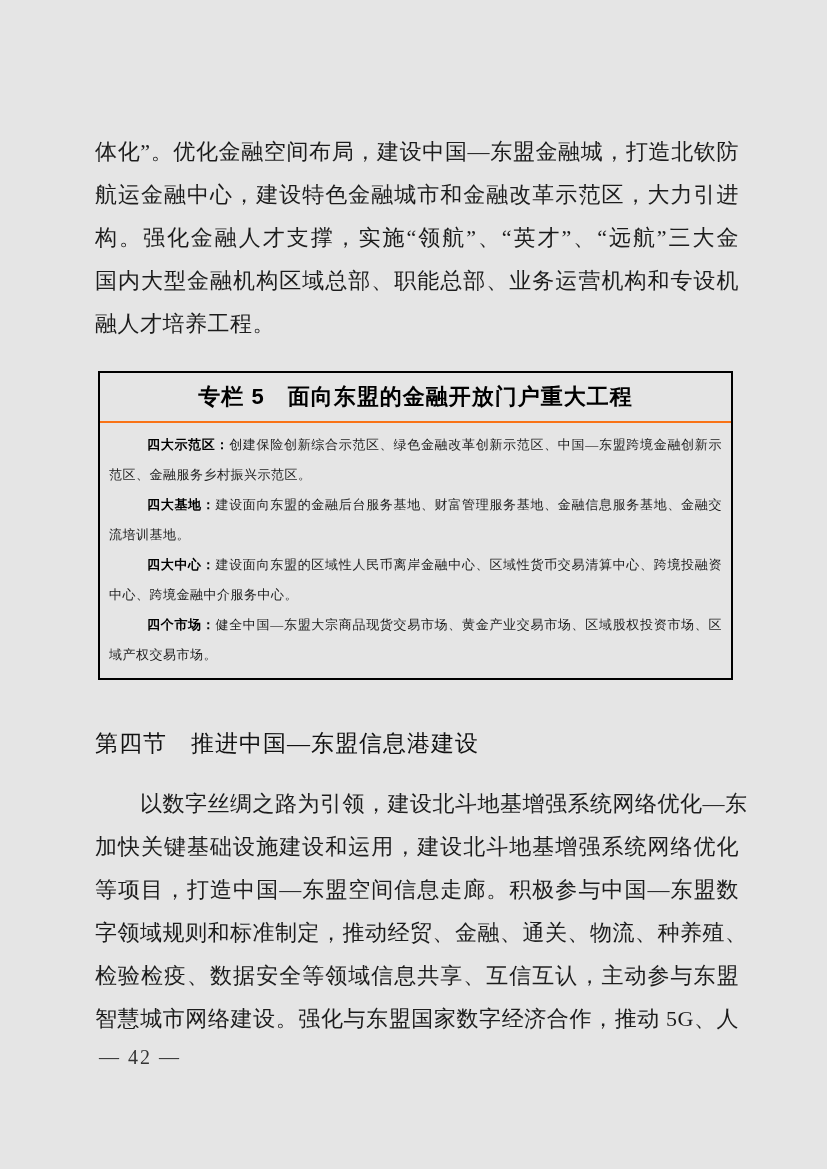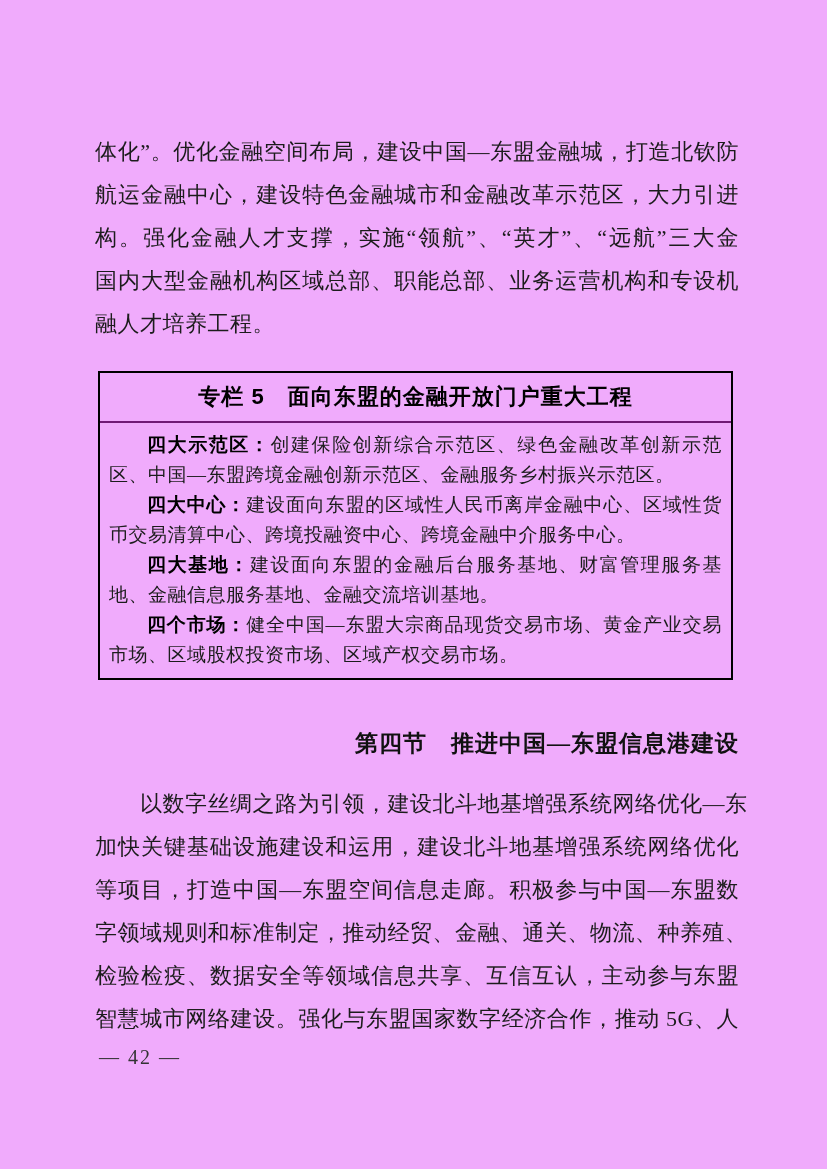--- a/index.html
+++ b/index.html
@@ -5,21 +5,21 @@
   html, body {
     margin: 0;
     padding: 0;
     background: #ffffff;
   }
   .page {
     position: relative;
     width: 827px;
     height: 1169px;
     margin: 0 auto;
-    background: #f0abfc;
+    background: #e5e5e5;
     box-sizing: border-box;
     padding: 130px 88px 0 95px;
     font-family: "Liberation Serif", "DejaVu Serif", serif;
     color: #1c1c1c;
     overflow: hidden;
   }
   .para { width: 100%; }
   .bodyline {
     font-size: 22px;
     line-height: 43px;
@@ -32,52 +32,52 @@
     text-align-last: left;
   }
   .bodyline.indent {
     padding-left: 45px;
   }
   .column-box {
     border: 2px solid #000000;
     margin: 26px 6px 0 3px;
   }
   .box-title {
-    border-bottom: 2px solid #701a75;
+    border-bottom: 2px solid #f97316;
     height: 48px;
     line-height: 48px;
     text-align: center;
     font-family: "Liberation Sans", "DejaVu Sans", sans-serif;
     font-weight: bold;
     font-size: 22px;
     letter-spacing: 1px;
     color: #000000;
   }
   .box-body {
     padding: 7px 9px 8px 9px;
   }
   .box-item {
     margin: 0;
-    font-size: 19px;
+    font-size: 13px;
     line-height: 30px;
     text-align: justify;
     text-indent: 38px;
     letter-spacing: 0.5px;
     color: #1c1c1c;
   }
   .box-item .box-label {
     font-family: "Liberation Sans", "DejaVu Sans", sans-serif;
     font-weight: bold;
     color: #000000;
   }
   .section-heading {
     margin: 44px 0 18px 0;
-    text-align: right;
+    text-align: left;
     font-size: 23px;
-    font-weight: bold;
+    font-weight: normal;
     line-height: 40px;
     letter-spacing: 1px;
     color: #111111;
   }
   .page-number {
     margin-top: 6px;
     margin-left: 4px;
     font-size: 20px;
     letter-spacing: 2px;
     color: #333333;
@@ -93,22 +93,22 @@
     <div class="bodyline">航运金融中心，建设特色金融城市和金融改革示范区，大力引进</div>
     <div class="bodyline">构。强化金融人才支撑，实施“领航”、“英才”、“远航”三大金</div>
     <div class="bodyline">国内大型金融机构区域总部、职能总部、业务运营机构和专设机</div>
     <div class="bodyline no-stretch">融人才培养工程。</div>
   </div>
 
   <div class="column-box">
     <div class="box-title">专栏 5　面向东盟的金融开放门户重大工程</div>
     <div class="box-body">
       <p class="box-item"><span class="box-label">四大示范区：</span><span>创建保险创新综合示范区、绿色金融改革创新示范区、中国—东盟跨境金融创新示范区、金融服务乡村振兴示范区。</span></p>
+      <p class="box-item"><span class="box-label">四大基地：</span><span>建设面向东盟的金融后台服务基地、财富管理服务基地、金融信息服务基地、金融交流培训基地。</span></p>
       <p class="box-item"><span class="box-label">四大中心：</span><span>建设面向东盟的区域性人民币离岸金融中心、区域性货币交易清算中心、跨境投融资中心、跨境金融中介服务中心。</span></p>
-      <p class="box-item"><span class="box-label">四大基地：</span><span>建设面向东盟的金融后台服务基地、财富管理服务基地、金融信息服务基地、金融交流培训基地。</span></p>
       <p class="box-item"><span class="box-label">四个市场：</span><span>健全中国—东盟大宗商品现货交易市场、黄金产业交易市场、区域股权投资市场、区域产权交易市场。</span></p>
     </div>
   </div>
 
   <h2 class="section-heading">第四节　推进中国—东盟信息港建设</h2>
 
   <div class="para">
     <div class="bodyline indent">以数字丝绸之路为引领，建设北斗地基增强系统网络优化—东</div>
     <div class="bodyline">加快关键基础设施建设和运用，建设北斗地基增强系统网络优化</div>
     <div class="bodyline">等项目，打造中国—东盟空间信息走廊。积极参与中国—东盟数</div>

